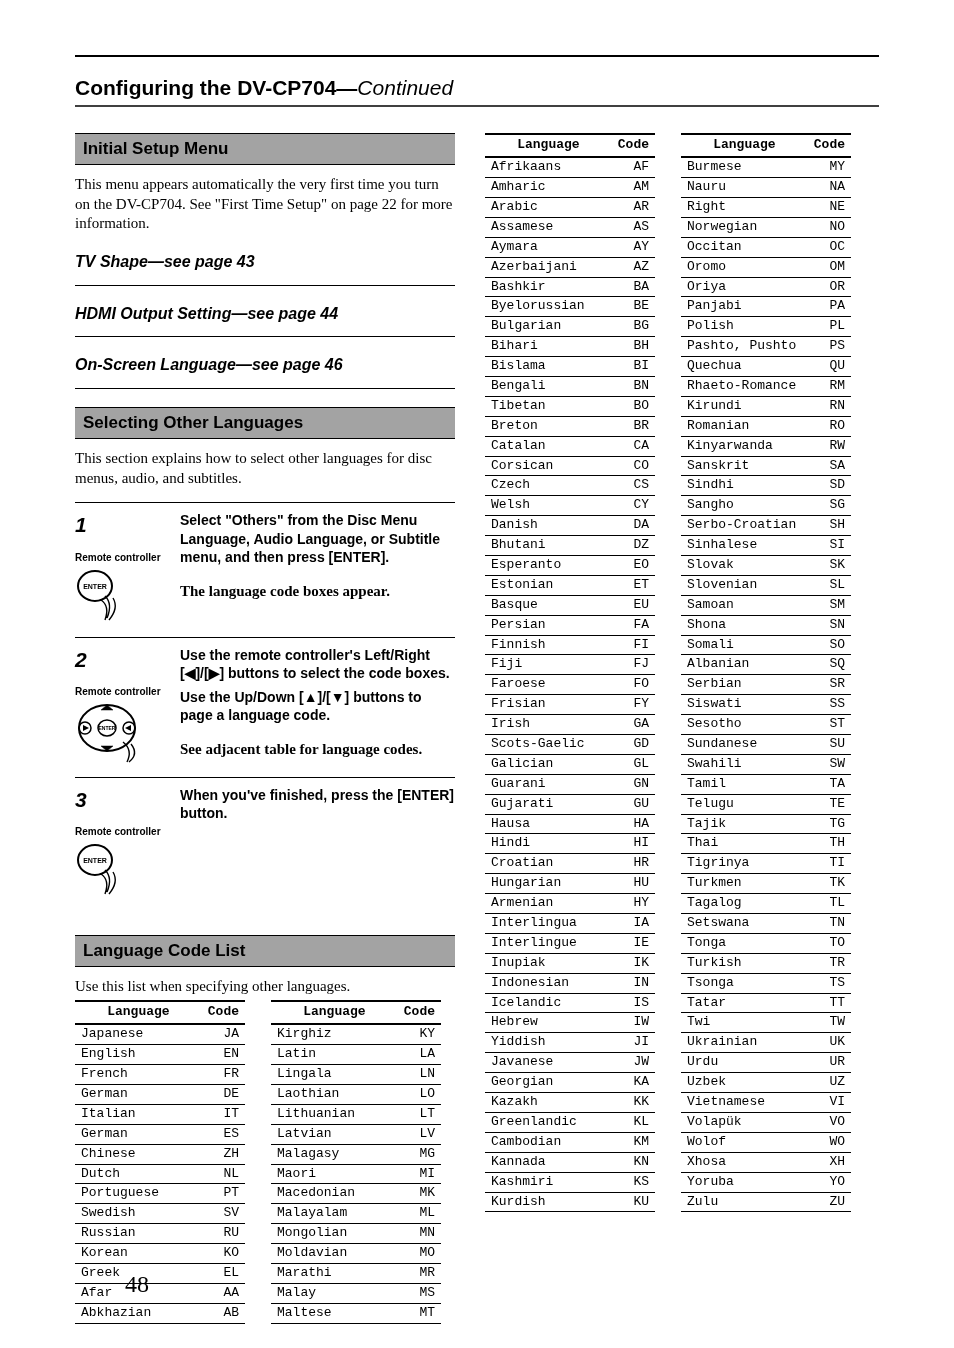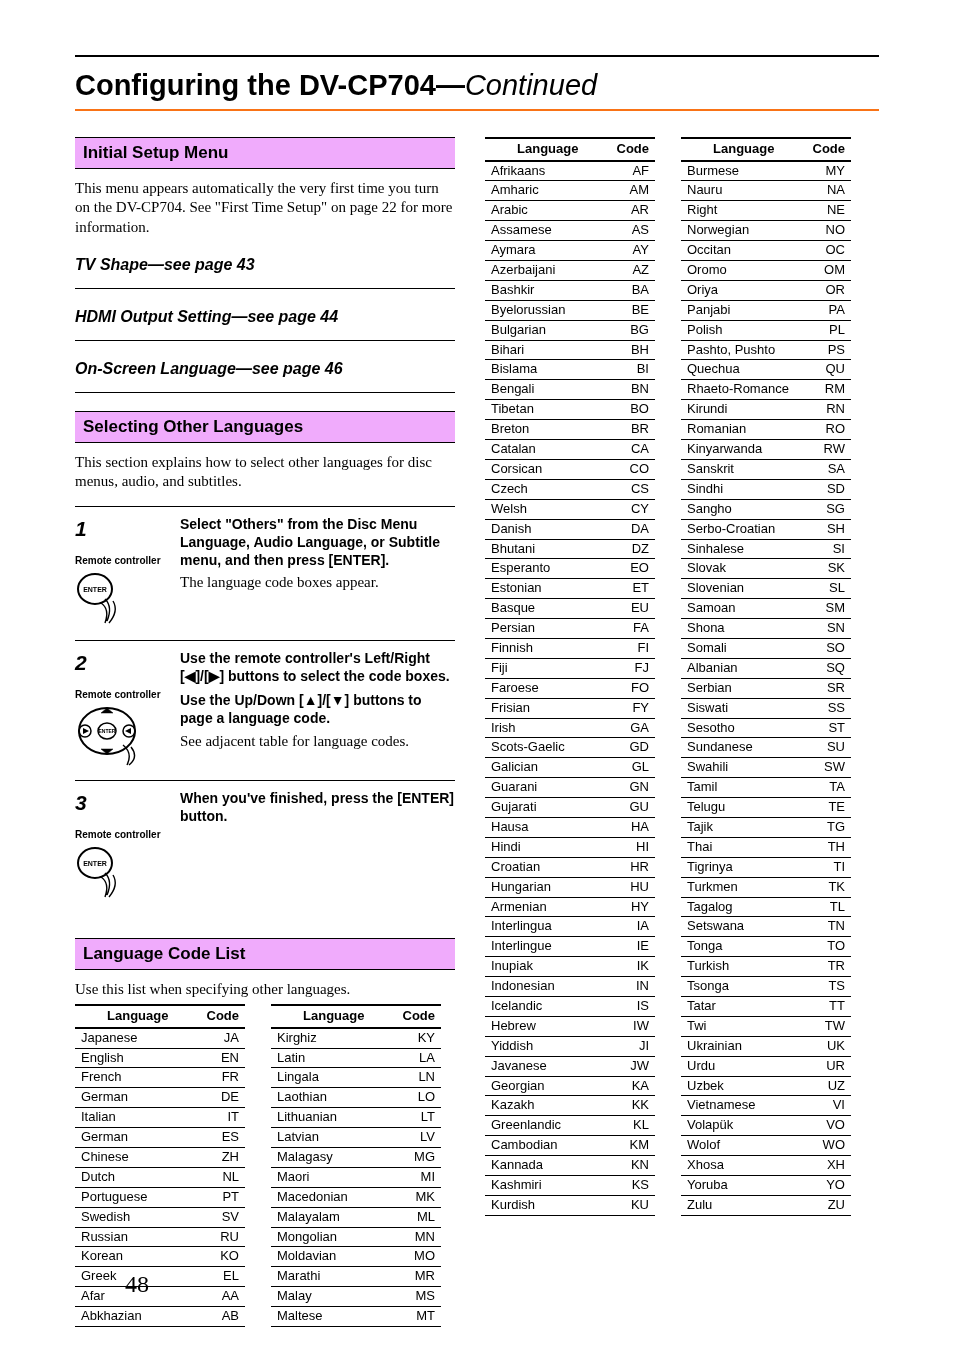--- a/index.html
+++ b/index.html
@@ -9,34 +9,34 @@
     margin: 0;
     padding: 55px 75px 30px 75px;
     font-family: "Times New Roman", Times, serif;
     font-size: 14.5px;
     color: #000;
     background: #fff;
     line-height: 1.3;
   }
   .page-title {
     font-family: Arial, Helvetica, sans-serif;
-    font-size: 29px;
+    font-size: 21px;
     font-weight: bold;
     padding-bottom: 4px;
     border-top: 2px solid #000;
-    border-bottom: 2px solid #f97316;
-    padding-top: 10px;
+    border-bottom: 2px solid #404040;
+    padding-top: 17px;
     margin-bottom: 26px;
   }
   .page-title .cont { font-style: italic; font-weight: normal; }
   .columns { display: flex; gap: 30px; }
   .leftcol { width: 380px; flex: 0 0 380px; }
   .rightcol { flex: 1; }
   .section-bar {
-    background: #f0abfc;
+    background: #a3a3a3;
     font-family: Arial, Helvetica, sans-serif;
     font-size: 17px;
     font-weight: bold;
     padding: 4px 8px;
     margin-bottom: 10px;
     border-top: 1px solid #000;
     border-bottom: 1px solid #000;
   }
   .leftcol p { font-family: "Times New Roman", Times, serif; font-size: 15px; margin: 0 0 14px 0; }
   .sub-heading {
@@ -49,22 +49,22 @@
     margin: 18px 0;
   }
   .step { display: flex; gap: 10px; border-top: 1px solid #000; padding: 8px 0; }
   .step:last-of-type { border-bottom: 1px solid #000; }
   .step-num { font-family: Arial, Helvetica, sans-serif; font-size: 21px; font-weight: bold; font-style: italic; }
   .step-left { width: 95px; flex: 0 0 95px; }
   .rc-label { font-family: Arial, Helvetica, sans-serif; font-size: 10px; font-weight: bold; margin-top: 12px; }
   .icon-svg { margin-top: 4px; }
   .step-right { font-family: Arial, Helvetica, sans-serif; font-size: 14px; }
   .step-right .bold { font-weight: bold; }
-  .step-right .serif { font-family: "Times New Roman", Times, serif; font-size: 15px; margin-top: 4px; }
-  .lang-table { border-collapse: collapse; font-family: Liberation Sans, sans-serif; font-size: 13px; width: 170px;}
+  .step-right .serif { font-family: "Times New Roman", Times, serif; font-size: 15px; margin-top: 16px; font-weight: bold; }
+  .lang-table { border-collapse: collapse; font-family: Liberation Mono, monospace; font-size: 13px; width: 170px;}
   .lang-table th { border-top: 2px solid #000; border-bottom: 2px solid #000; text-align: center; padding: 2px 6px; font-weight: bold; }
   .lang-table td { border-bottom: 1px solid #000; padding: 1px 6px; }
   .lang-table td:first-child { text-align: left; }
   .lang-table td:last-child { text-align: right; width: 42px; }
   .lang-table th:first-child { text-align:center;}
   .lang-table th:last-child { width: 42px; }
   .table-row-flex { display:flex; gap: 26px; }
   .rightcol .table-row-flex { gap: 26px; }
   .pagenum {
     position: absolute;

